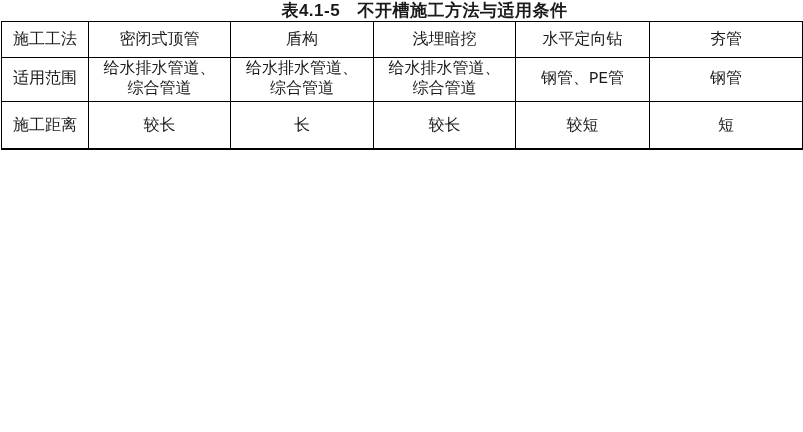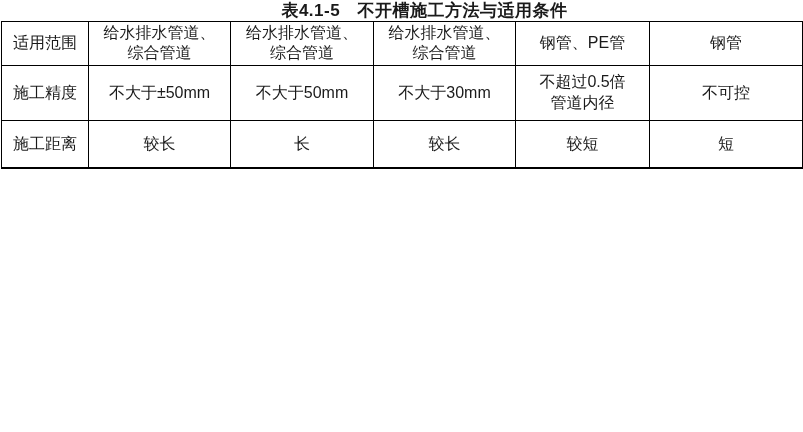--- a/index.html
+++ b/index.html
@@ -46,21 +46,21 @@
     box-sizing: border-box;
     overflow: hidden;
   }
   .tbl tr:last-child td {
     border-bottom-width: 2.5px;
   }
   
   .r-head { height: 36px; }
   .r-1 { height: 54px; }
   .r-2 { height: 55px; }
-  .r-3 { height: 43px; }
+  .r-3 { height: 43px; font-family: Liberation Mono, monospace; }
   .r-4 { height: 56px; }
   .r-5 { height: 55px; }
   .r-6 { height: 48px; }
   .r-7 { height: 62px; }
 </style>
 </head>
 <body>
 
 <div class="page">
 
@@ -70,45 +70,44 @@
     <colgroup>
       <col style="width:87px">
       <col style="width:142px">
       <col style="width:143px">
       <col style="width:142px">
       <col style="width:134px">
       <col style="width:153px">
     </colgroup>
 
     <tbody>
+        <tr class="r-head">
+      <th>施工工法</th>
+      <th>密闭式顶管</th>
+      <th>盾构</th>
+      <th>浅埋暗挖</th>
+      <th>水平定向钻</th>
+      <th>夯管</th>
+    </tr>
 
 
 
     <tr class="r-3">
       <td>适用范围</td>
       <td>给水排水管道、
 综合管道</td>
       <td>给水排水管道、
 综合管道</td>
       <td>给水排水管道、
 综合管道</td>
       <td>钢管、PE管</td>
       <td>钢管</td>
     </tr>
 
 
-    <tr class="r-5">
-      <td>施工精度</td>
-      <td>不大于±50mm</td>
-      <td>不大于50mm</td>
-      <td>不大于30mm</td>
-      <td>不超过0.5倍
-管道内径</td>
-      <td>不可控</td>
-    </tr>
 
     <tr class="r-6">
       <td>施工距离</td>
       <td>较长</td>
       <td>长</td>
       <td>较长</td>
       <td>较短</td>
       <td>短</td>
     </tr>
 

